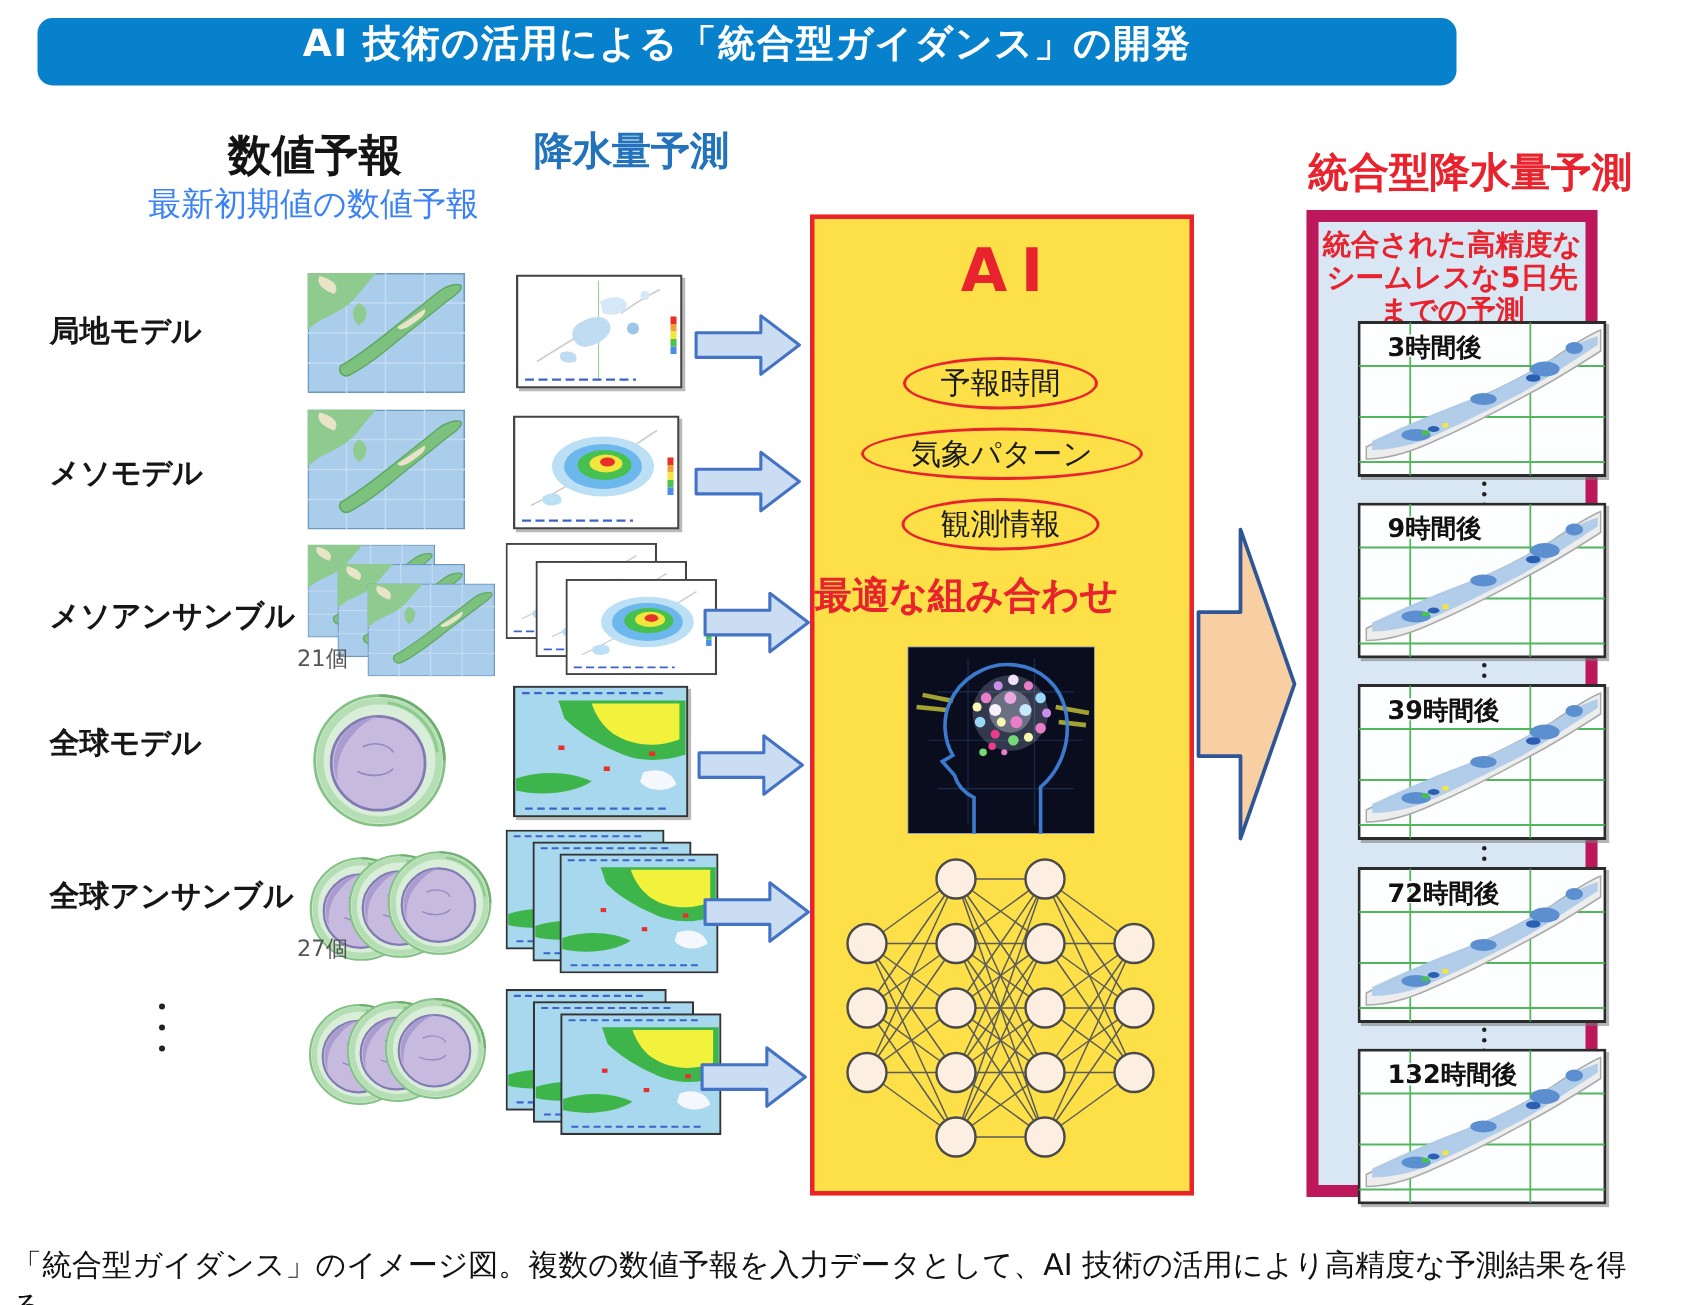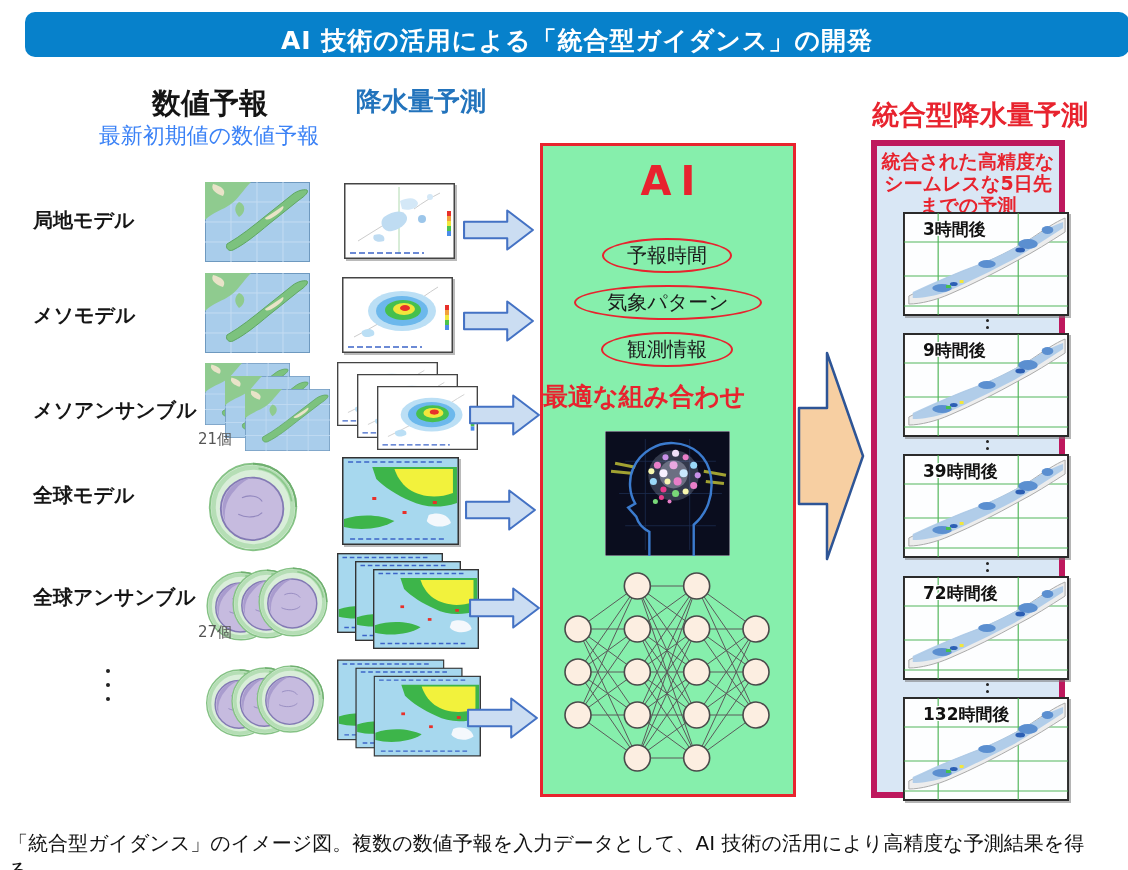--- a/index.html
+++ b/index.html
@@ -1,51 +1,51 @@
 <!DOCTYPE html>
 <html><head>
 <meta charset="utf-8">
 <style>
   * { margin:0; padding:0; box-sizing:border-box; }
   body { background:#ffffff; font-family:"DejaVu Sans","Liberation Sans",sans-serif; }
   #stage { position:relative; width:1128px; height:870px; background:#fff; overflow:hidden; }
   .abs { position:absolute; }
 
   
-  .banner { left:25px; top:12px; width:1104px; height:45px; background:#0781CB; border-radius:10px;
-            display:flex; align-items:flex-end; justify-content:center;
+  .banner { left:25px; top:12px; width:946px; height:45px; background:#0781CB; border-radius:10px;
+            display:flex; align-items:flex-start; justify-content:center;
             color:#fff; font-size:25px; font-weight:bold; letter-spacing:1px; }
 
   
   .h-numerical { left:60px; top:84px; width:300px; text-align:center; font-size:29px; font-weight:bold; color:#141414; }
   .h-sub       { left:48px; top:121px; width:322px; text-align:center; font-size:22px; color:#3b82f6; }
   .h-blue      { left:318px; top:86px; width:206px; text-align:center; font-size:26px; font-weight:bold; color:#2273BC; line-height:31px; }
 
   .row-label { left:33px; width:172px; font-size:20px; font-weight:600; color:#161616; }
   .count-label { font-size:15px; color:#555;text-align:right; }
 
   .vdots { display:flex; flex-direction:column; align-items:center; }
   .vdots span { width:4px; height:4px; border-radius:50%; background:#222; margin:5px 0; }
   .vdots.small span { width:3px; height:3px; margin:2px 0; }
 
   .shadowed { filter: drop-shadow(2px 2px 0 rgba(130,130,130,0.55)); }
 
   
-  .ai-box { left:540px; top:143px; width:256px; height:654px; background:#86efac; border:3px solid #E8232E; }
+  .ai-box { left:540px; top:143px; width:256px; height:654px; background:#fde047; border:3px solid #E8232E; }
   .ai-title { position:absolute; top:12px; left:0; width:100%; text-align:center;
               font-size:40px; font-weight:bold; color:#E8232E; letter-spacing:9px; text-indent:9px;}
   .oval { position:absolute; border:2px solid #E8232E; border-radius:50%;
           display:flex; align-items:center; justify-content:center;
           font-size:20px; color:#1a1a1a; background:transparent; }
   .ai-subtitle { position:absolute; top:234px; left:0; width:100%; text-align:left;
                  font-size:25px; font-weight:bold; color:#E8232E; }
 
   
   .out-heading { left:852px; top:97px; width:256px; text-align:center; font-size:27px; font-weight:bold; color:#E8232E; }
-  .out-panel { left:871px; top:140px; width:194px; height:658px; background:#D9E7F5; border:6px solid #be185d; }
+  .out-panel { left:871px; top:140px; width:194px; height:658px; background:#D9E7F5; border:8px solid #be185d; }
   .out-desc { position:absolute; top:4px; left:0; width:100%; text-align:center;
               font-size:19px; font-weight:bold; color:#E8232E; line-height:22px; }
   .fmap { position:absolute; left:26px; width:166px; height:104px; }
   .fmap .map-label { position:absolute; left:20px; top:6px; font-size:17px; font-weight:bold; color:#111;
                      text-shadow:1px 1px 0 #fff,-1px 1px 0 #fff,1px -1px 0 #fff,-1px -1px 0 #fff; }
   .fmap svg { filter: drop-shadow(2px 2px 0 rgba(120,120,120,0.55)); }
 
   .caption { left:8px; top:830px; width:1116px; font-size:20px; color:#111; }
 
   svg.gfx { display:block; width:100%; height:100%; }

